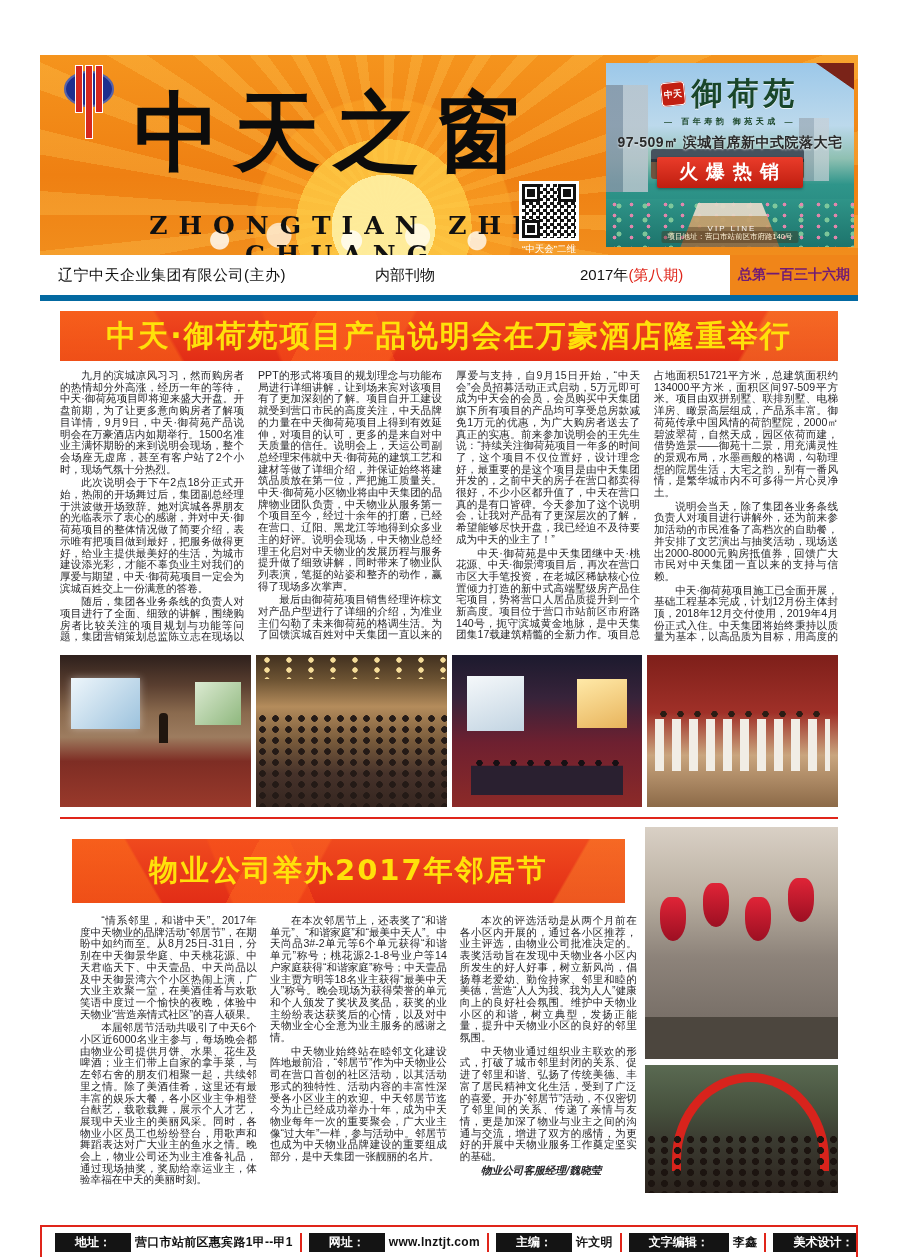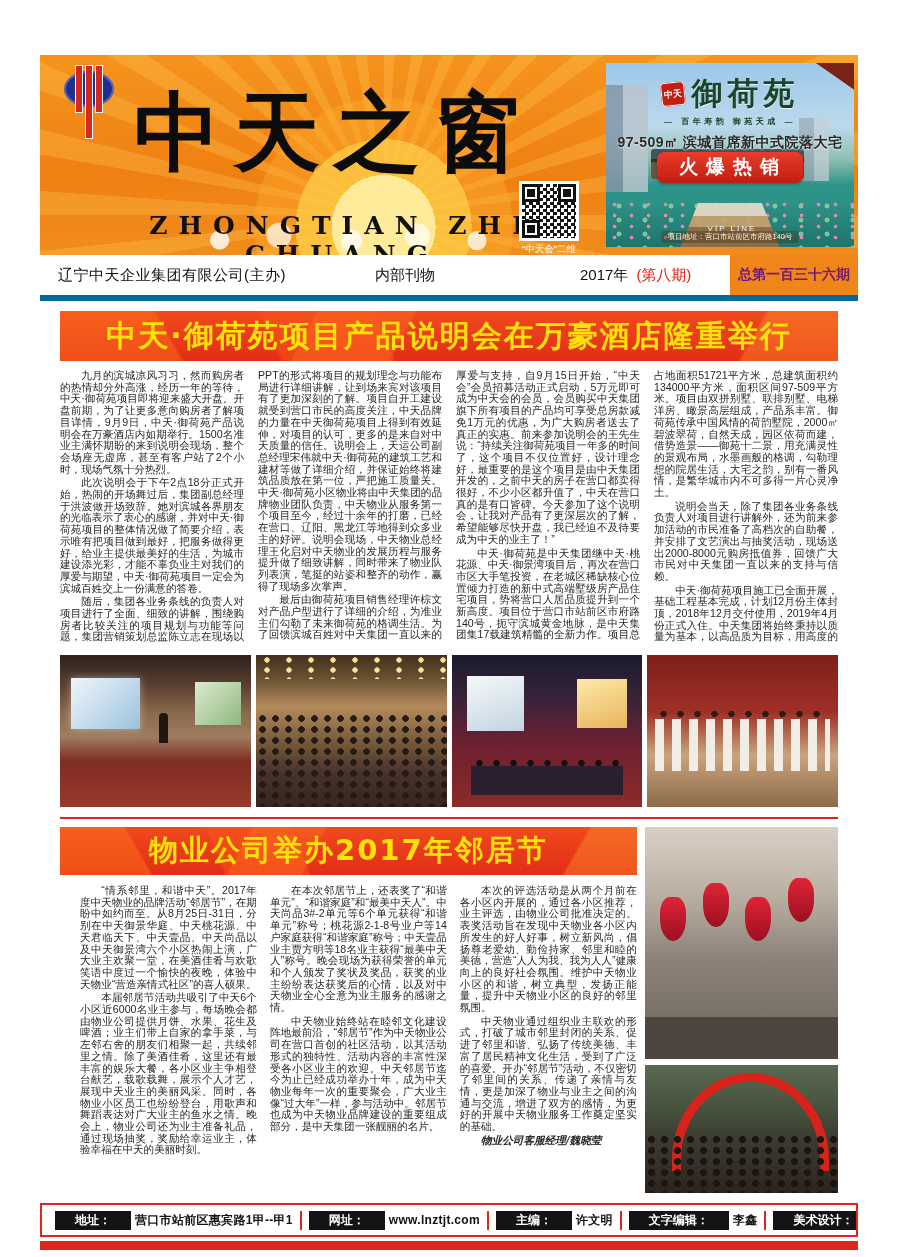--- a/index.html
+++ b/index.html
@@ -61,52 +61,52 @@
   .ad-inner{position:relative;z-index:3;height:100%;display:flex;flex-direction:column;align-items:center;}
   .ad-brandrow{margin-top:10px;display:flex;align-items:center;gap:7px;}
   .ad-seal{width:24px;height:24px;background:#c21f12;color:#fff;border-radius:4px;transform:rotate(-6deg);
       display:flex;align-items:center;justify-content:center;font-size:9px;font-weight:bold;
       box-shadow:0 0 0 1px #fff inset;}
   .ad-brand{font-family:"DejaVu Serif","Liberation Serif",serif;font-weight:900;font-size:31px;
       color:#19462a;letter-spacing:5px;text-shadow:0 1px 0 rgba(255,255,255,.8);}
   .ad-tag{margin-top:1px;font-size:8px;color:#1a4628;letter-spacing:3.5px;font-weight:bold;}
   .ad-head{margin-top:7px;font-size:14px;font-weight:900;color:#2a2a2a;letter-spacing:.5px;
       text-shadow:0 1px 2px rgba(255,255,255,.75);white-space:nowrap;}
-  .ad-badge{background:linear-gradient(180deg,#ea3c2a,#bf1e10);color:#fff;
-      font-size:19px;font-weight:900;letter-spacing:8px;padding:2px 16px 3px 22px;border-radius:7px;
+  .ad-badge{margin-top:5px;background:linear-gradient(180deg,#ea3c2a,#bf1e10);color:#fff;
+      font-size:19px;font-weight:900;letter-spacing:8px;padding:2px 16px 3px 22px;border-radius:2px;
       box-shadow:0 1px 3px rgba(0,0,0,.35);}
   .ad-phone-zone{margin-top:auto;margin-bottom:14px;text-align:center;}
   .ad-vip{font-size:8px;color:#fff;letter-spacing:2px;opacity:.95;text-align:left;margin-left:4px;}
   .ad-phone{color:#fff;font-weight:900;text-shadow:0 2px 3px rgba(0,0,0,.55);line-height:1;}
   .ad-phone .code{font-size:20px;}
   .ad-phone .num{font-size:30px;letter-spacing:1px;}
   .ad-addr{position:absolute;z-index:4;left:50%;transform:translateX(-50%);bottom:4px;white-space:nowrap;
       font-size:7.5px;color:#fff3d8;background:rgba(70,45,20,.38);padding:1px 6px;border-radius:2px;}
 
   
   .info-bar{position:relative;height:40px;border-bottom:6px solid #0369a1;background:#fff;
       display:flex;align-items:center;font-size:15px;color:#111;}
   .info-pub{margin-left:18px;letter-spacing:.5px;}
   .info-type{position:absolute;left:335px;}
   .info-issue-group{position:absolute;left:540px;}
-  .info-issue-group .red{color:#e0251a;margin-left:8px;}
+  .info-issue-group .red{color:#e0251a;}
   .info-total{position:absolute;right:0;top:0;bottom:0;width:128px;background:#f08519;color:#701a75;
       display:flex;align-items:center;justify-content:center;font-weight:bold;font-size:14px;}
 
   
   .banner{margin:10px 20px 0;height:50px;display:flex;align-items:center;justify-content:center;
       background:
         linear-gradient(300deg, rgba(255,150,45,.4) 0 12%, rgba(255,150,45,0) 12.5%),
         linear-gradient(60deg, rgba(255,120,25,.45) 0 15%, rgba(255,120,25,0) 15.5%),
         linear-gradient(118deg, rgba(0,0,0,0) 0 32%, rgba(255,110,35,.4) 32% 44%, rgba(0,0,0,0) 44.5%),
         linear-gradient(248deg, rgba(0,0,0,0) 0 58%, rgba(250,85,25,.5) 58% 72%, rgba(0,0,0,0) 72.5%),
         linear-gradient(180deg,#f04a1e,#e22d16);}
   .banner-text{color:#ffe10a;font-weight:900;font-size:30px;letter-spacing:2px;white-space:nowrap;
       font-family:"DejaVu Sans","Liberation Sans",sans-serif;}
-  .banner2{margin:0;height:48px;}
+  .banner2{margin:12px;height:64px;}
   .banner2 .banner-text{font-size:29px;}
 
   
   .art1-text{margin:9px 20px 0;height:276px;column-count:4;column-gap:14px;overflow:hidden;}
   .art p{margin:0 0 2px;text-indent:2em;font-size:10.6px;line-height:11.7px;text-align:justify;color:#26262a;}
   .byline{text-align:right;font-weight:bold;font-size:10.5px;color:#26262a;margin-top:3px;padding-right:2px;}
   .byline2{font-family:"DejaVu Serif","Liberation Serif",serif;font-style:italic;font-weight:bold;
       font-size:11px;text-align:center;margin-top:8px;color:#1e1e22;}
 
   

